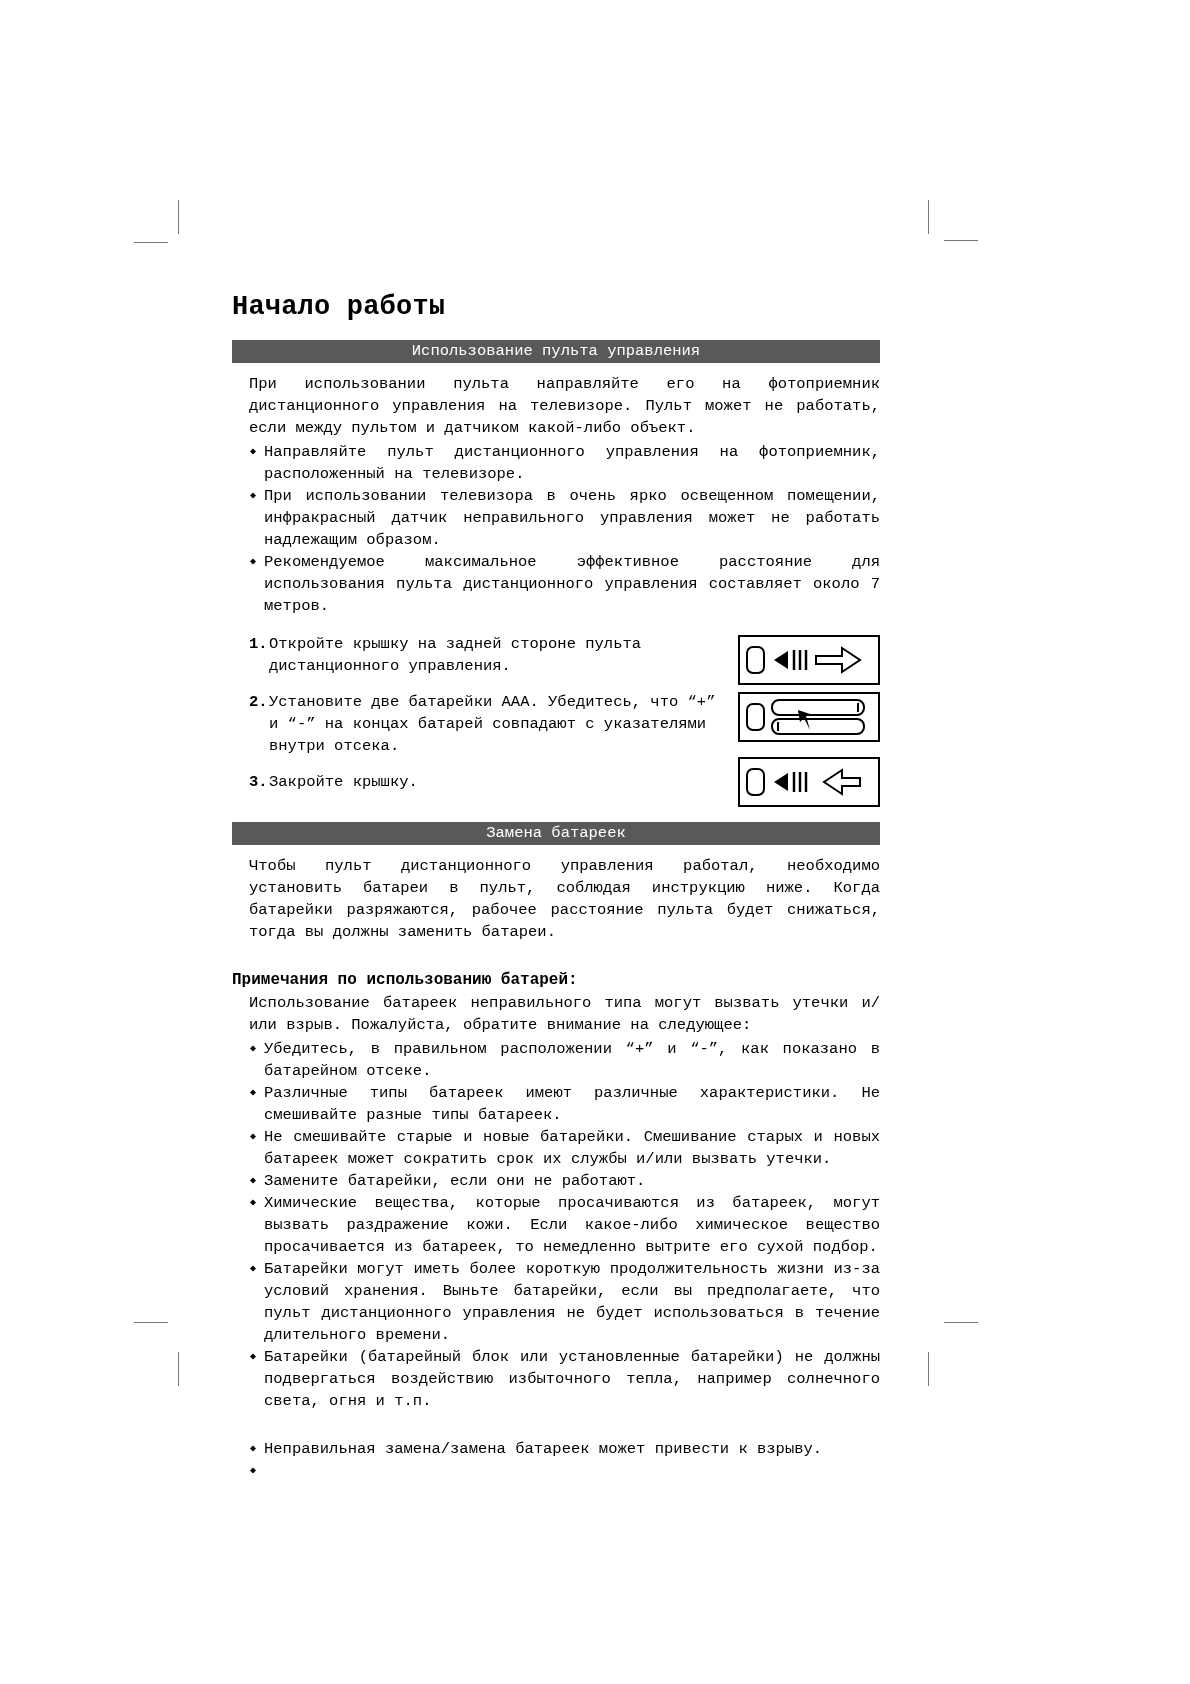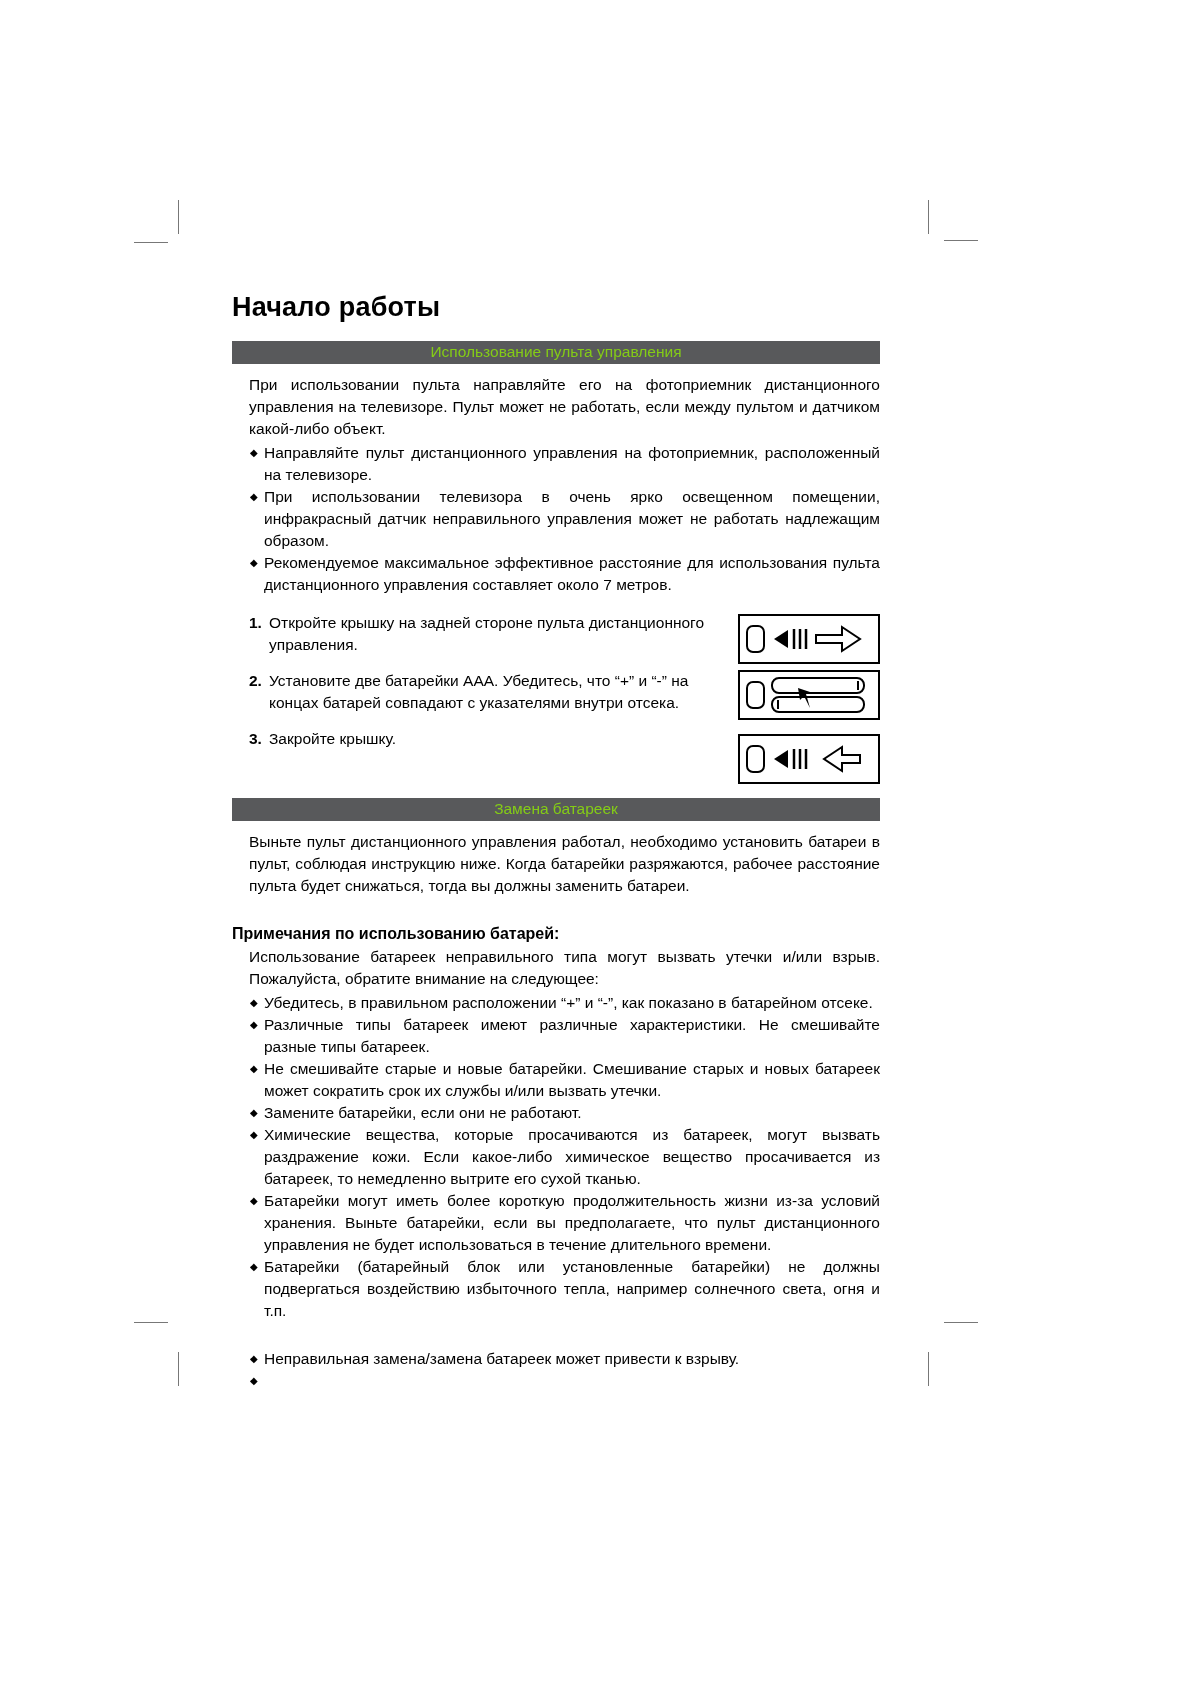--- a/index.html
+++ b/index.html
@@ -15,30 +15,31 @@
   
   .crop { position: absolute; background: #777; }
   .crop.v { width: 1px; height: 34px; }
   .crop.h { width: 34px; height: 1px; }
 
   .content {
     position: absolute;
     left: 232px;
     top: 292px;
     width: 648px;
+    font-family: Liberation Mono, monospace;
   }
   .doc-title {
     font-size: 27px;
     font-weight: bold;
     margin-bottom: 18px;
     letter-spacing: 0.2px;
   }
   .section-bar {
     background: #58595b;
-    color: #84cc16;
+    color: #ffffff;
     text-align: center;
     font-size: 15.5px;
     padding: 2px 0 3px 0;
     margin-bottom: 10px;
   }
   p, .bullet, .step { font-size: 15.5px; line-height: 1.42; margin-left: 17px; }
   p { text-align: justify; margin-bottom: 2px; }
   .bullets { margin-top: 2px; }
   .bullet { display: flex; text-align: justify; }
   .bullet .marker {
@@ -150,21 +151,21 @@
           <line x1="68" y1="15" x2="68" y2="35" stroke="#000" stroke-width="2.5"></line>
           <path d="M122 21 L104 21 L104 13 L86 25 L104 37 L104 29 L122 29 Z" fill="none" stroke="#000" stroke-width="2"></path>
         </svg>
       </div>
     </div>
 
     <div class="spacer-sm"></div>
 
     <div class="section-bar">Замена батареек</div>
 
-    <p>Выньте пульт дистанционного управления работал, необходимо установить батареи в пульт, соблюдая инструкцию ниже.   Когда батарейки разряжаются, рабочее расстояние пульта будет снижаться, тогда вы должны заменить батареи.</p>
+    <p>Чтобы пульт дистанционного управления работал, необходимо установить батареи в пульт, соблюдая инструкцию ниже.   Когда батарейки разряжаются, рабочее расстояние пульта будет снижаться, тогда вы должны заменить батареи.</p>
 
     <div class="spacer-lg"></div>
 
     <div class="bold-label">Примечания по использованию батарей:</div>
     <p>Использование батареек неправильного типа могут вызвать утечки и/или взрыв. Пожалуйста, обратите внимание на следующее:</p>
 
     <div class="bullets">
       <div class="bullet">
         <span class="marker">◆</span>
         <span>Убедитесь, в правильном расположении “+” и “-”, как показано в батарейном отсеке.</span>
@@ -176,21 +177,21 @@
       <div class="bullet">
         <span class="marker">◆</span>
         <span>Не смешивайте старые и новые батарейки. Смешивание старых и новых батареек может сократить срок их службы и/или вызвать утечки.</span>
       </div>
       <div class="bullet">
         <span class="marker">◆</span>
         <span>Замените батарейки, если они не работают.</span>
       </div>
       <div class="bullet">
         <span class="marker">◆</span>
-        <span>Химические вещества, которые просачиваются из батареек, могут вызвать раздражение кожи. Если какое-либо химическое вещество просачивается из батареек, то немедленно вытрите его сухой тканью.</span>
+        <span>Химические вещества, которые просачиваются из батареек, могут вызвать раздражение кожи. Если какое-либо химическое вещество просачивается из батареек, то немедленно вытрите его сухой подбор.</span>
       </div>
       <div class="bullet">
         <span class="marker">◆</span>
         <span>Батарейки могут иметь более короткую продолжительность жизни из-за условий хранения. Выньте батарейки, если вы предполагаете, что пульт дистанционного управления не будет использоваться в течение длительного времени.</span>
       </div>
       <div class="bullet">
         <span class="marker">◆</span>
         <span>Батарейки (батарейный блок или установленные батарейки) не должны подвергаться воздействию избыточного тепла, например солнечного света, огня и т.п.</span>
       </div>
     </div>

